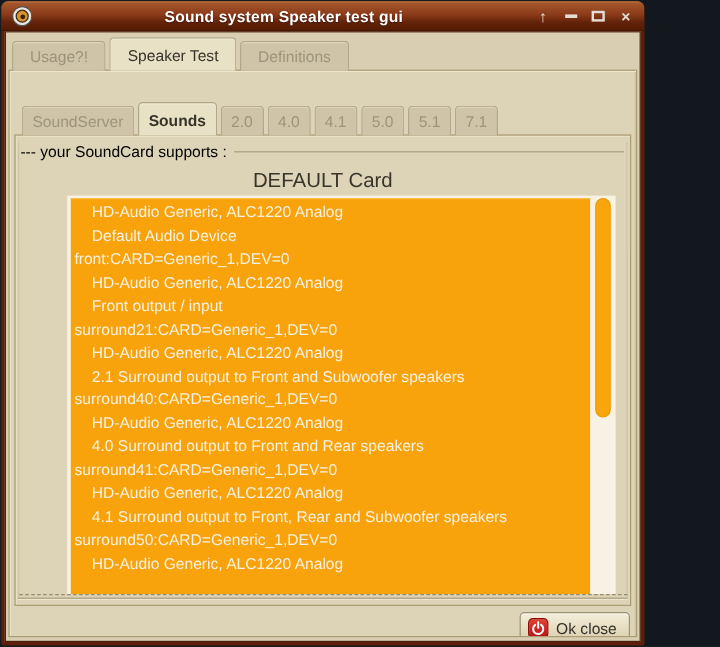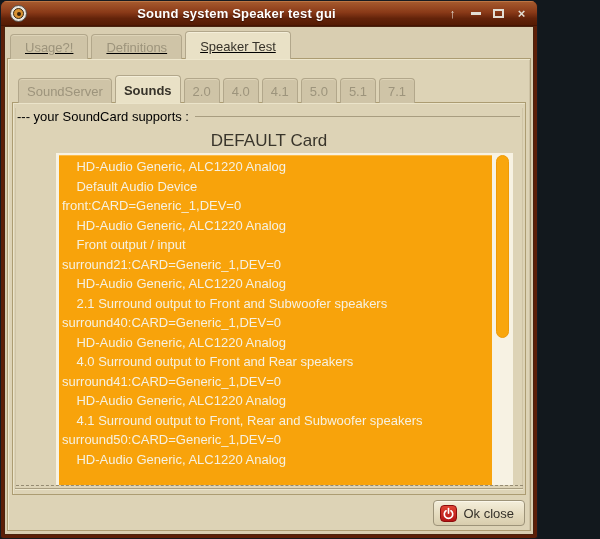--- a/index.html
+++ b/index.html
@@ -40,27 +40,27 @@
   .tab { padding:5px 14px 0 14px; height:25px; margin-top:3px; font-size:13px;
          color:#9d947c; background:#cfc4a7;
          border:1px solid #b2a78b; border-bottom:none;
          border-radius:4px 4px 0 0; white-space:nowrap;
          box-shadow: inset 0 1px 0 #ded4b8; cursor:default; }
   .tab.active { margin-top:0; height:28px; padding-top:7px;
                 background:#e9e1c6; color:#37332a; position:relative; z-index:3;
                 box-shadow: inset 0 1px 0 #f4eed9; }
 
   .tabs-row-1 { display:flex; gap:3px; padding:4px 0 0 5px; position:relative;
-                z-index:2; flex:none;text-decoration:underline; }
+                z-index:2; flex:none; }
   .page-1 { flex:1; margin:-1px 2px 3px 2px; border:1px solid #ac9c72;
             background:#ddd3b6; position:relative; z-index:1;
             box-shadow: inset 0 1px 0 #eee7cd, inset 1px 0 0 #eee7cd, inset -1px 0 0 #cdc2a5;
             display:flex; flex-direction:column; overflow:hidden; }
 
-  .tabs-row-2 { display:flex; gap:3px; margin:16px 0 0 10px; position:relative;
+  .tabs-row-2 { display:flex; gap:3px; margin:26px 0 0 10px; position:relative;
                 z-index:2; flex:none; }
   .tabs-row-2 .tab { padding-left:8px; padding-right:8px; }
   .tabs-row-2 .tab.active { font-weight:bold; }
   .page-2 { margin:-1px 4px 0 4px; height:393px; flex:none;
             border:1px solid #ac9c72; background:#ddd3b6; position:relative; z-index:1;
             box-shadow: inset 0 1px 0 #ebe4ca, inset 1px 0 0 #ebe4ca; }
 
   
   .supports-frame { margin:5px 2px 0 2px; height:381px; position:relative;
                     border-bottom:1px solid #a89d80;
@@ -119,22 +119,22 @@
           <span class="wc-max-box"></span>
         </span>
       <span class="wc">×</span>
     </span>
   </div>
 
   <div class="window-body">
 
     <div class="tabs-row-1">
       <div class="tab">Usage?!</div>
+      <div class="tab active">Speaker Test</div>
       <div class="tab">Definitions</div>
-      <div class="tab active">Speaker Test</div>
     </div>
 
     <div class="page-1">
 
       <div class="tabs-row-2">
         <div class="tab">SoundServer</div>
         <div class="tab active">Sounds</div>
         <div class="tab">2.0</div>
         <div class="tab">4.0</div>
         <div class="tab">4.1</div>

